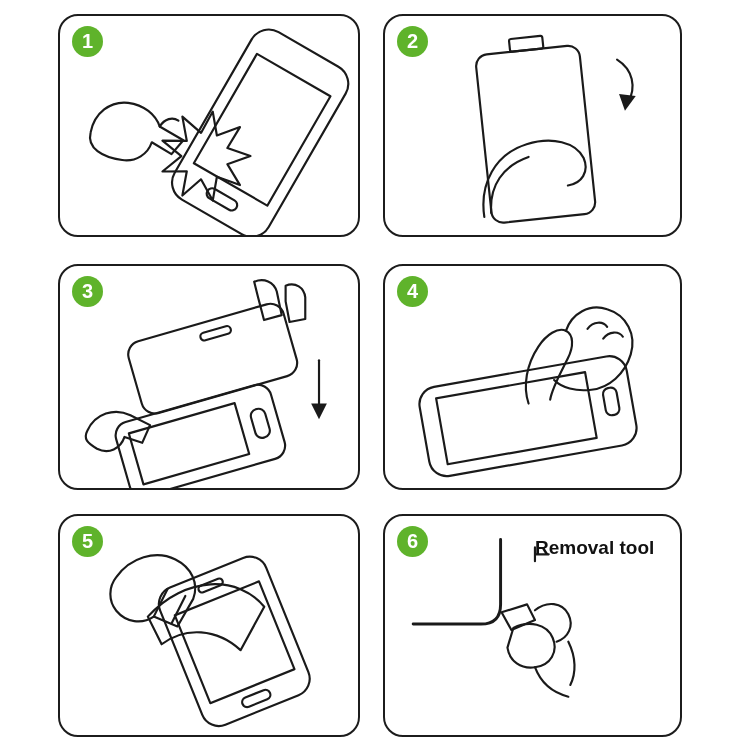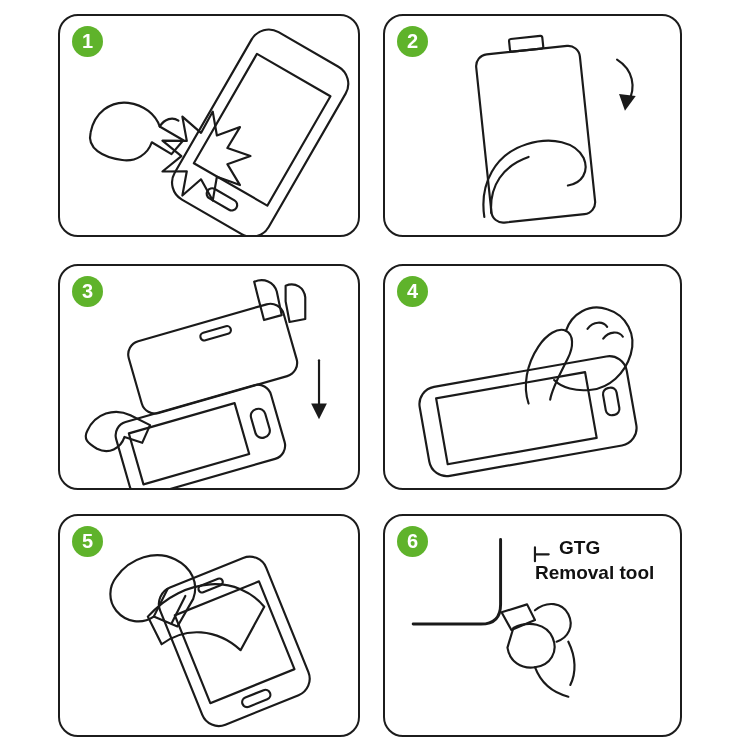--- a/index.html
+++ b/index.html
@@ -127,21 +127,20 @@
         <path class="ln" d="M112,109 L126,81"></path>
       </svg>
     </div>
   </div>
 
   <div class="panel p6">
     <div class="badge" style="background: rgb(95, 179, 43);">
       <span>6</span>
     </div>
     <div class="gtg">
-      <div class="l1">GTG</div>
       <div class="l2">Removal tool</div>
     </div>
     <div class="illus">
       <svg viewBox="0 0 299 223" role="img" aria-label="use-removal-tool-on-corner">
         <path class="ln3" d="M117,24 L117,90 Q117,110 97,110 L28,110"></path>
         <polygon class="filw" points="118,98 144,90 152,106 128,116"></polygon>
         <path class="ln" d="M130,114 C146,106 164,110 170,124 C176,138 168,152 152,154 C138,156 126,148 124,134 Z"></path>
         <path class="ln" d="M152,96 C164,86 180,88 186,100 C192,112 186,124 174,128"></path>
         <path class="ln" d="M152,154 C158,170 170,180 186,184"></path>
         <path class="ln" d="M186,128 C194,144 194,160 188,172"></path>

